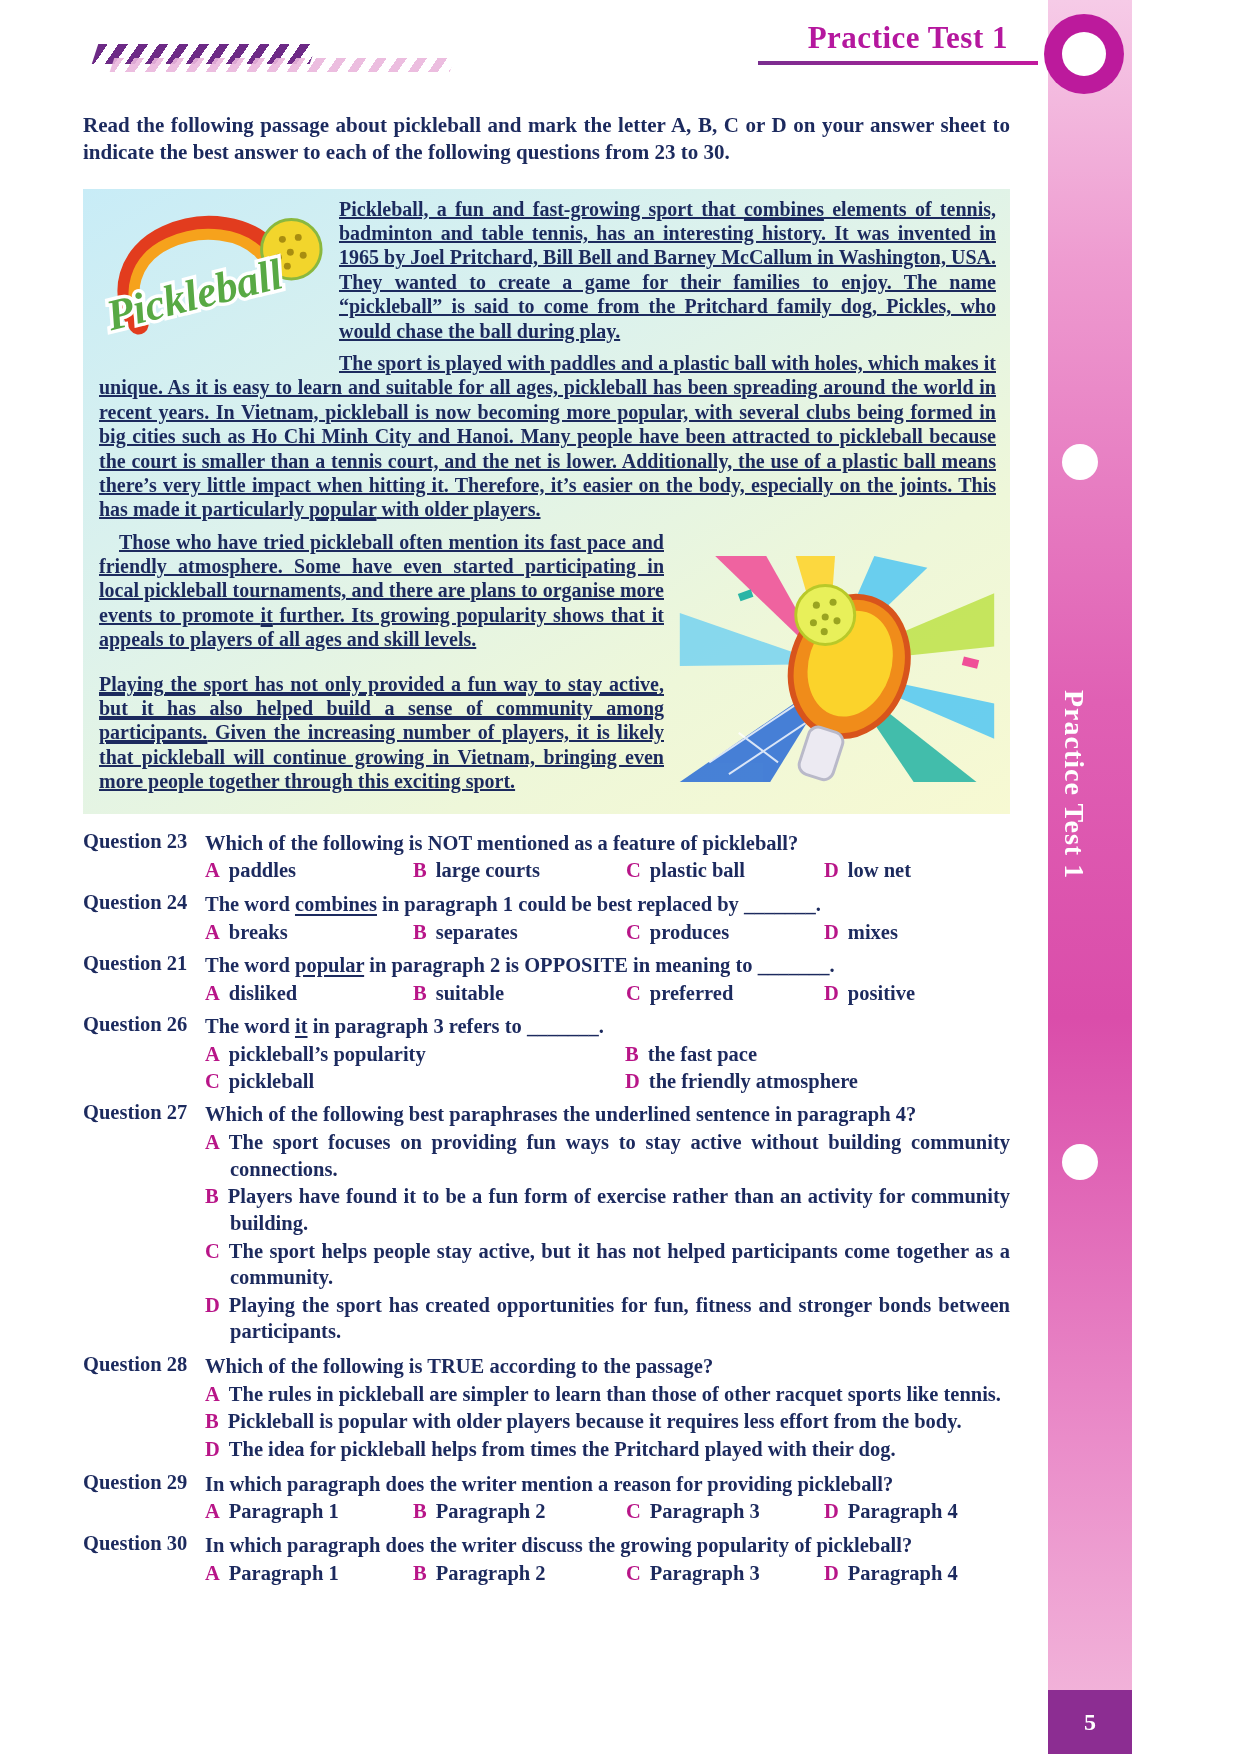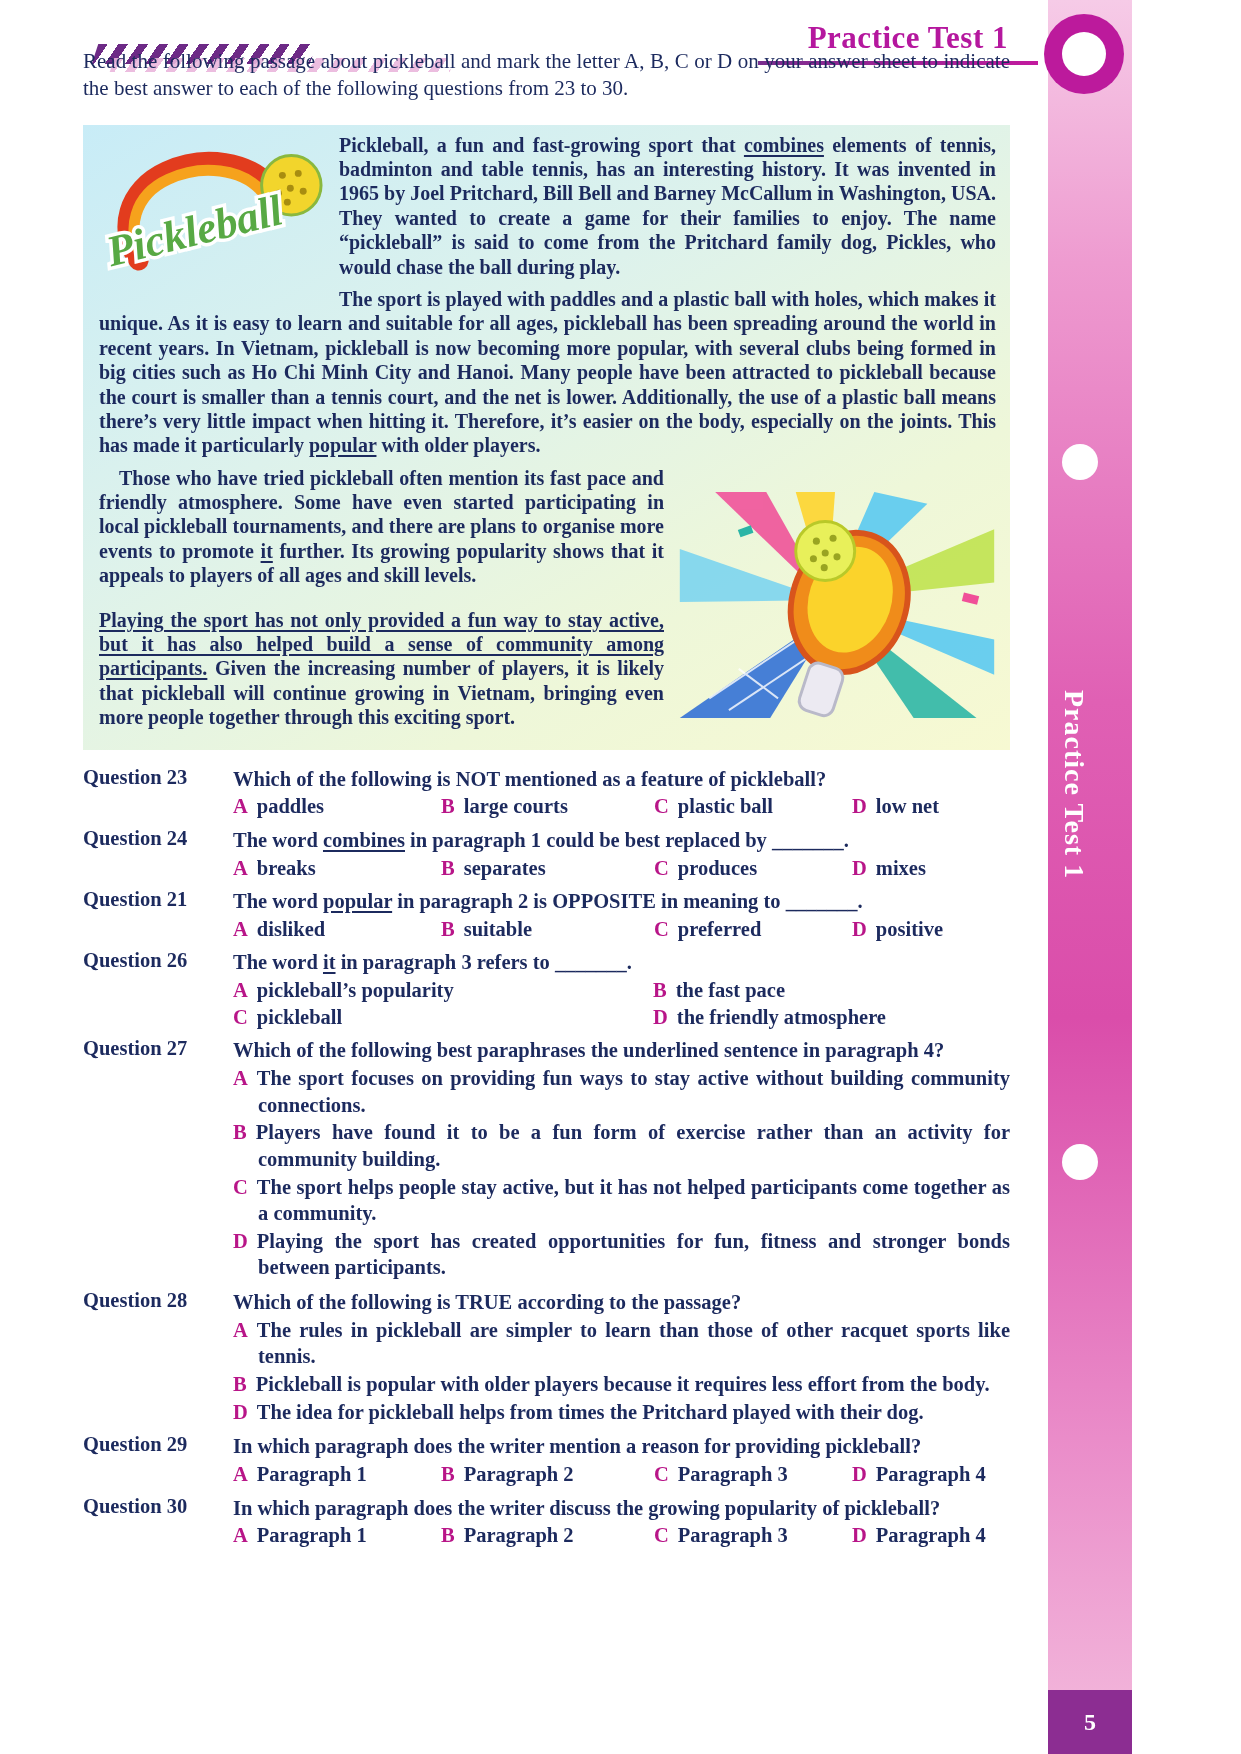--- a/index.html
+++ b/index.html
@@ -53,43 +53,43 @@
   .page-num-box {
     position:absolute; left:1048px; top:1690px; width:84px; height:64px;
     background:#8c2d92; color:#ffffff; display:flex; align-items:center; justify-content:center;
     font-size:24px; font-weight:bold;
   }
 
   
   .content { position:absolute; left:83px; top:0; width:927px; }
 
   .instructions {
-    margin-top:48px; font-size:21px; font-weight:normal; line-height:1.3;
+    margin-top:112px; font-size:21px; font-weight:bold; line-height:1.3;
     text-align:justify; color:#1c2a5e;
   }
 
   
   .passage {
     margin-top:22px; padding:8px 14px 12px 16px; box-sizing:border-box; width:927px;
     background:linear-gradient(150deg,#c8ecf7 0%, #ddf2ec 38%, #eef7d9 72%, #f7f9d2 100%);
     font-size:20px; font-weight:600; line-height:1.22; text-align:justify; color:#1c2a5e;
   }
   .logo { float:left; width:228px; height:164px; margin:2px 12px 2px 0; }
   .logo svg { width:100%; height:100%; overflow:visible; }
-  .pass { margin:0 0 8px; }
+  .pass { margin:0 0 8px;text-decoration:underline; }
   .pass.para3 { text-indent:20px; margin-top:2px; }
   .pass.para4 { margin-top:20px; text-indent:0; }
   .illustration { float:right; width:318px; height:226px; margin:26px 0 0 14px; }
   .illustration svg { width:100%; height:100%; }
   .pass-bottom::after { content:""; display:block; clear:both; }
   .u { text-decoration:underline; text-decoration-thickness:1.5px; text-underline-offset:3px; }
 
   
   .questions { margin-top:16px; font-size:20.5px; font-weight:bold; color:#1c2a5e; }
-  .question { display:flex; margin-bottom:7px;gap:28px; }
+  .question { display:flex; margin-bottom:7px; }
   .q-label { width:122px; flex:none; }
   .q-body { flex:1; min-width:0; }
   .q-text { line-height:1.3; }
   .q-options { margin-top:1px; line-height:1.3; }
   .q-options.grid4 { display:grid; grid-template-columns:208px 213px 198px 1fr; }
   .q-options.grid2 { display:grid; grid-template-columns:420px 1fr; }
   .q-options.grid4 .option, .q-options.grid2 .option { white-space:nowrap; }
   .q-options.stack .option {
     display:block; padding-left:25px; text-indent:-25px; text-align:justify; margin-bottom:1px;
   }

